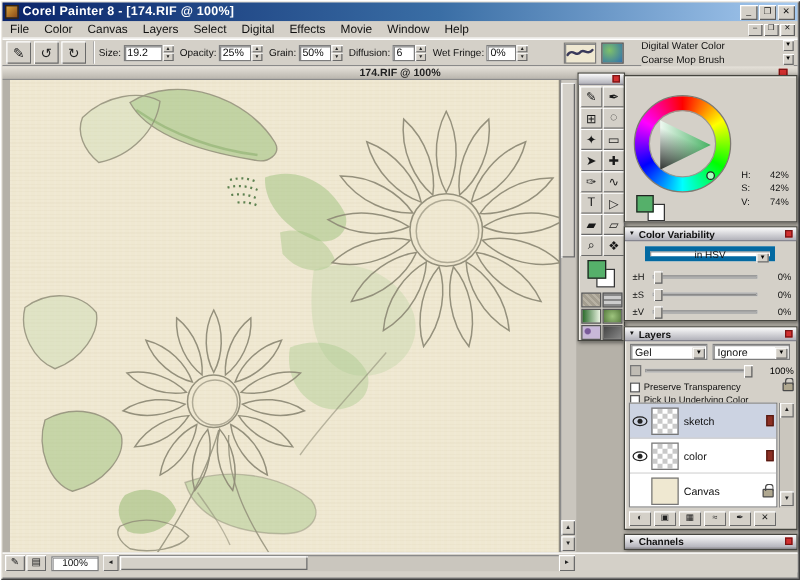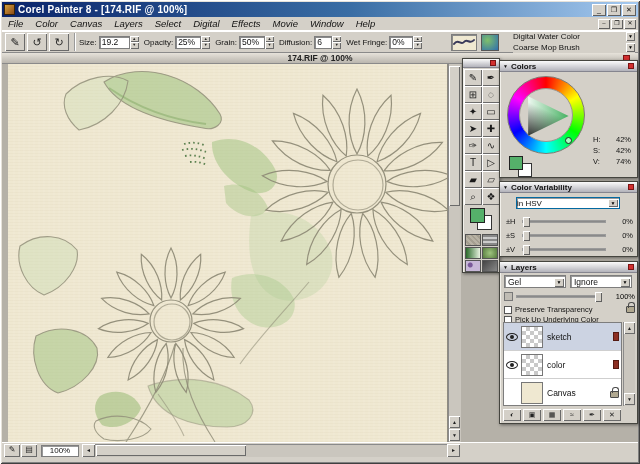--- a/index.html
+++ b/index.html
@@ -17,21 +17,21 @@
     display:flex; align-items:center; padding:0 2px; }
   .app-icon { width:11px; height:11px; background:linear-gradient(135deg,#d8a23c,#8a4a18); border:1px solid #3a2408; margin-right:3px; }
   .title-text { color:#fff; font-size:10px; font-weight:bold; letter-spacing:.2px; white-space:nowrap; }
   .winbtns { margin-left:auto; display:flex; gap:1px; }
   .wbtn { width:14px; height:12px; background:#d4d0c8; box-shadow:inset 1px 1px #fff, inset -1px -1px #5f5f5f;
     font-size:7px; line-height:11px; text-align:center; color:#111; }
 
   
   .menubar { left:2px; top:17px; width:636px; height:14px; background:#d4d0c8; display:flex; align-items:center;
     border-bottom:1px solid #fff; }
-  .menu-item { font-size:9.5px; color:#111; padding:0 6px; line-height:13px;font-style:italic; }
+  .menu-item { font-size:9.5px; color:#111; padding:0 6px; line-height:13px; }
   .mdibtns { margin-left:auto; display:flex; gap:1px; padding-right:2px; }
   .mdibtn { width:12px; height:10px; background:#d4d0c8; box-shadow:inset 1px 1px #fff, inset -1px -1px #5f5f5f;
     font-size:6px; line-height:9px; text-align:center; color:#111; }
 
   
   .propbar { left:2px; top:31px; width:636px; height:22px; background:#d4d0c8;
     border-top:1px solid #fff; border-bottom:1px solid #8a8a8a; display:flex; align-items:center; padding:0 3px; }
   .tbtn { width:20px; height:18px; background:#d4d0c8; box-shadow:inset 1px 1px #fff, inset -1px -1px #6a6a6a;
     display:flex; align-items:center; justify-content:center; font-size:11px; color:#222; margin-right:2px; }
   .psep { width:2px; height:18px; margin:0 3px; box-shadow:inset 1px 0 #9a9a9a, inset -1px 0 #fff; }
@@ -115,21 +115,21 @@
   .hue-marker { position:absolute; left:57px; top:60px; width:7px; height:7px; border-radius:50%;
     border:1px solid #222; background:rgba(255,255,255,.65); }
   .col-swatches { position:absolute; left:8px; top:95px; width:30px; height:22px; }
   .cs-back { position:absolute; left:10px; top:7px; width:14px; height:14px; background:#fff; border:1px solid #333; }
   .cs-front { position:absolute; left:1px; top:0; width:14px; height:14px; background:#55b06a; border:1px solid #222; }
   .readouts { position:absolute; right:6px; top:74px; display:flex; flex-direction:column; gap:2px; }
   .ro-row { display:flex; justify-content:space-between; width:38px; font-size:7.5px; color:#111; }
 
   
   .cv-combo { position:absolute; left:16px; top:15px; width:104px; height:12px; background:#fff;
-    border:1px solid #0369a1; box-shadow:inset 1px 1px #999; display:flex; align-items:center; }
+    border:4px solid #0369a1; box-shadow:inset 1px 1px #999; display:flex; align-items:center; justify-content:center; }
   .cv-combo .ctext { font-size:8px; color:#111; }
   .combo-arrow { position:absolute; right:1px; top:1px; width:10px; height:8px; background:#d4d0c8;
     box-shadow:inset 1px 1px #fff, inset -1px -1px #6a6a6a; font-size:5px; line-height:8px; text-align:center; }
   .slider-row { position:absolute; left:6px; width:127px; height:10px; display:flex; align-items:center; }
   .slider-row .slbl { width:16px; font-size:7.5px; color:#111; }
   .track { position:relative; width:84px; height:3px; background:#fff; box-shadow:inset 1px 1px #8a8a8a; border:1px solid #9a9a9a; }
   .thumb { position:absolute; top:-4px; width:7px; height:10px; background:#d4d0c8;
     box-shadow:inset 1px 1px #fff, inset -1px -1px #5f5f5f; }
   .slider-row .sval { margin-left:auto; font-size:7.5px; color:#111; }
 
@@ -413,25 +413,20 @@
       <span class="selthumb st-paper"></span>
       <span class="selthumb st-weave"></span>
       <span class="selthumb st-grad"></span>
       <span class="selthumb st-look"></span>
       <span class="selthumb st-pattern"></span>
       <span class="selthumb st-nozzle"></span>
     </div>
   </div>
 
   <div class="palette" style="left:499px; top:60px; width:139px; height:118px;">
-    <div class="ptitle">
-      <span class="arr">▼</span>
-      <span class="ptext">Colors</span>
-      <span class="closedot"></span>
-    </div>
     <div class="wheel">
       <div class="wheel-hole"></div>
       <div class="tri">
         <div class="g1"></div>
           <div class="g2"></div>
       </div>
       <div class="hue-marker"></div>
     </div>
     <div class="col-swatches">
       <span class="cs-back"></span>
@@ -549,20 +544,27 @@
     <div class="ly-buttons">
       <span class="lybtn">◐</span>
       <span class="lybtn">▣</span>
       <span class="lybtn">▦</span>
       <span class="lybtn">≈</span>
       <span class="lybtn">✒</span>
       <span class="lybtn">✕</span>
     </div>
   </div>
 
+  <div class="palette" style="left:499px; top:427px; width:139px; height:13px;">
+    <div class="ptitle">
+      <span class="arr">►</span>
+      <span class="ptext">Channels</span>
+      <span class="closedot"></span>
+    </div>
+  </div>
 
   <div class="bottombar">
     <span class="bbtn">✎</span>
     <span class="bbtn">▤</span>
     <span class="zoombox">100%</span>
     <span class="harrow">◄</span>
     <span class="hscroll">
       <span class="hthumb"></span>
     </span>
     <span class="harrow">►</span>

